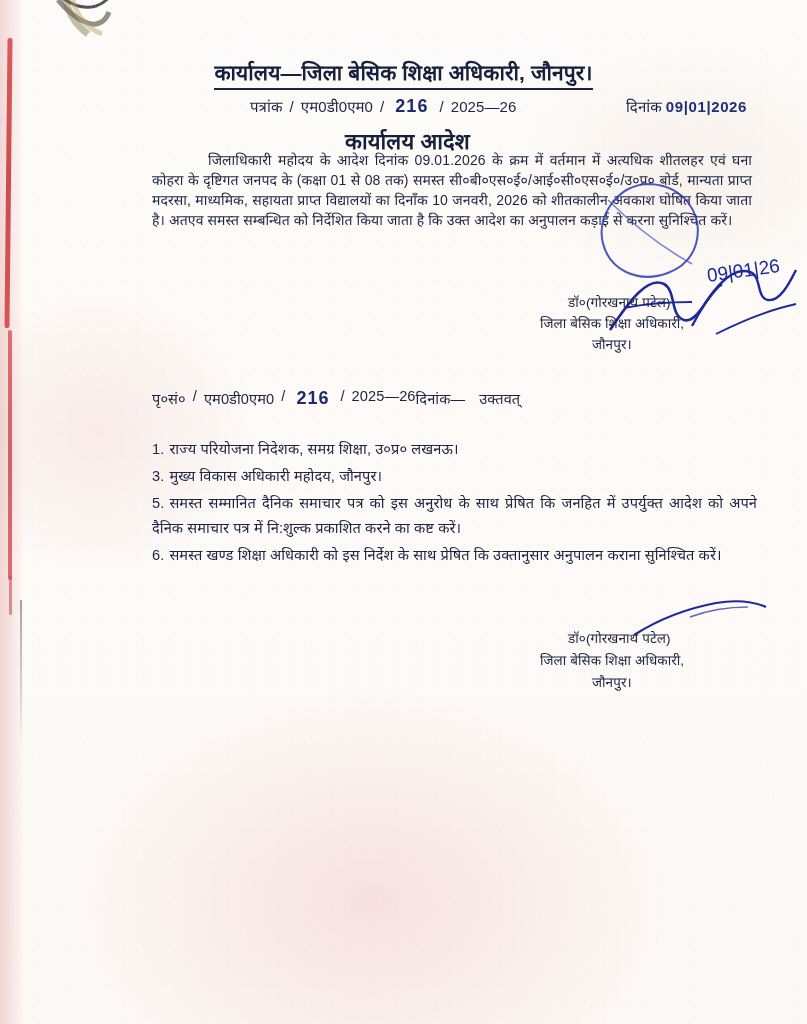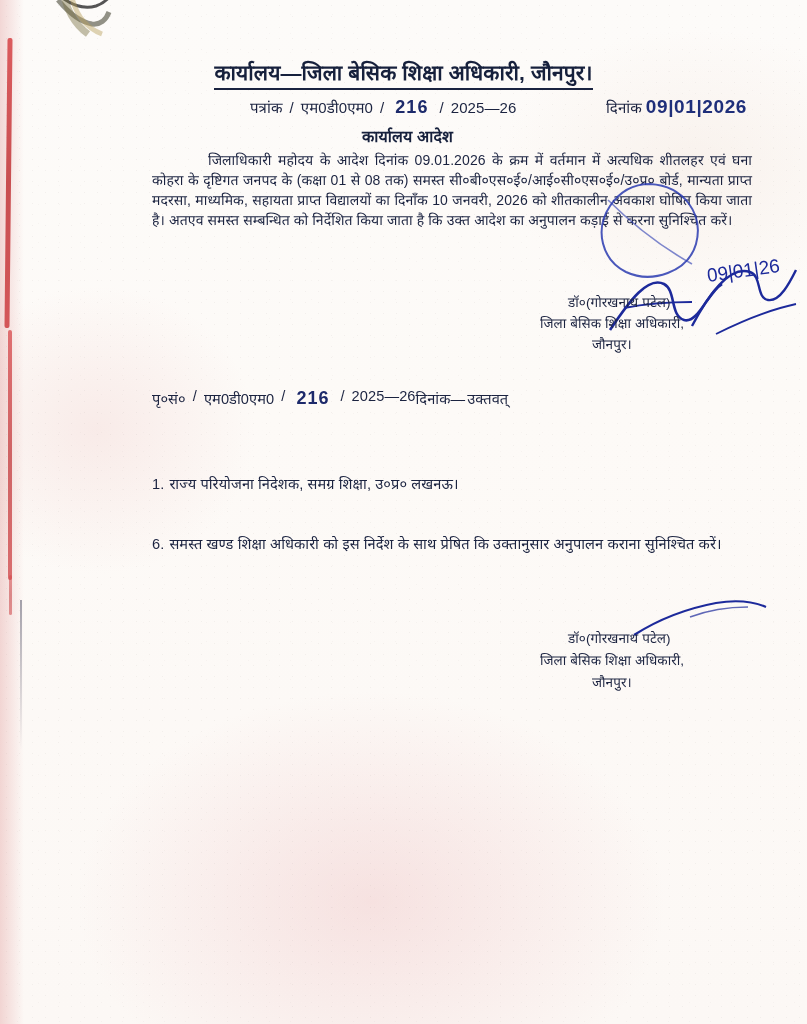--- a/index.html
+++ b/index.html
@@ -117,32 +117,32 @@
   .ref-line .slash { margin: 0 7px; color:#1b2340; }
   .ref-number {
     font-size: 18px;
     font-weight: 700;
     color: #1d2a6b;
     margin: 0 4px;
     letter-spacing: 1px;
   }
   .ref-date-label { margin-left: auto; padding-right: 4px; }
   .ref-date-value {
-    font-size: 19px;
+    font-size: 15px;
     font-weight: 700;
     color: #1f2f7a;
     letter-spacing: .6px;
   }
 
   .order-heading {
     position: absolute;
     top: 125px;
     left: 8px; right: 0;
     text-align: center;
-    font-size: 16px;
+    font-size: 22px;
     font-weight: 700;
     color: #16203c;
   }
 
   
   .body-para {
     position: absolute;
     top: 150px;
     left: 152px;
     width: 600px;
@@ -211,21 +211,20 @@
     left: 152px;
     width: 605px;
     font-size: 14.6px;
     line-height: 25px;
     color: #1b2340;
   }
   .copy-list .li {
     display: block;
     margin-bottom: 2px;
     text-align: justify;
-    margin-top: 35px;
   }
   .copy-list .li .n { margin-right: 5px; }
 
   
   .sig-block-2 {
     position: absolute;
     top: 628px;
     left: 540px;
     width: 250px;
     font-size: 13.5px;
@@ -321,29 +320,35 @@
 
     <div class="copy-ref hw">
       <span>पृ०सं०</span>
       <span class="slash">/</span>
       <span>एम0डी0एम0</span>
       <span class="slash">/</span>
       <span class="num">216</span>
       <span class="slash">/</span>
       <span>2025—26</span>
       <span style="">दिनांक—</span>
-      <span style="margin-left:2px">उक्तवत्</span>
+      <span style="margin-left:14px">उक्तवत्</span>
     </div>
 
 
     <div class="copy-list hw">
       <div class="li">
         <span class="n">1.</span><span>राज्य परियोजना निदेशक, समग्र शिक्षा, उ०प्र० लखनऊ।</span>
       </div>
       <div class="li">
+        <span class="n">3.</span><span>मुख्य विकास अधिकारी महोदय, जौनपुर।</span>
+      </div>
+      <div class="li">
+        <span class="n">5.</span><span>समस्त सम्मानित दैनिक समाचार पत्र को इस अनुरोध के साथ प्रेषित कि जनहित में उपर्युक्त आदेश को अपने दैनिक समाचार पत्र में नि:शुल्क प्रकाशित करने का कष्ट करें।</span>
+      </div>
+      <div class="li">
         <span class="n">6.</span><span>समस्त खण्ड शिक्षा अधिकारी को इस निर्देश के साथ प्रेषित कि उक्तानुसार अनुपालन कराना सुनिश्चित करें।</span>
       </div>
     </div>
 
     <svg class="scrawl-2" viewBox="0 0 140 50">
       <path d="M4 40 C26 26, 54 14, 86 8 C104 5, 122 6, 136 12" fill="none" stroke="#1d2a9b" stroke-width="2.2"></path>
       <path d="M60 22 C76 16, 96 12, 118 12" fill="none" stroke="#1d2a9b" stroke-width="1.4" opacity=".7"></path>
     </svg>
 
     <div class="sig-block-2 hw">

